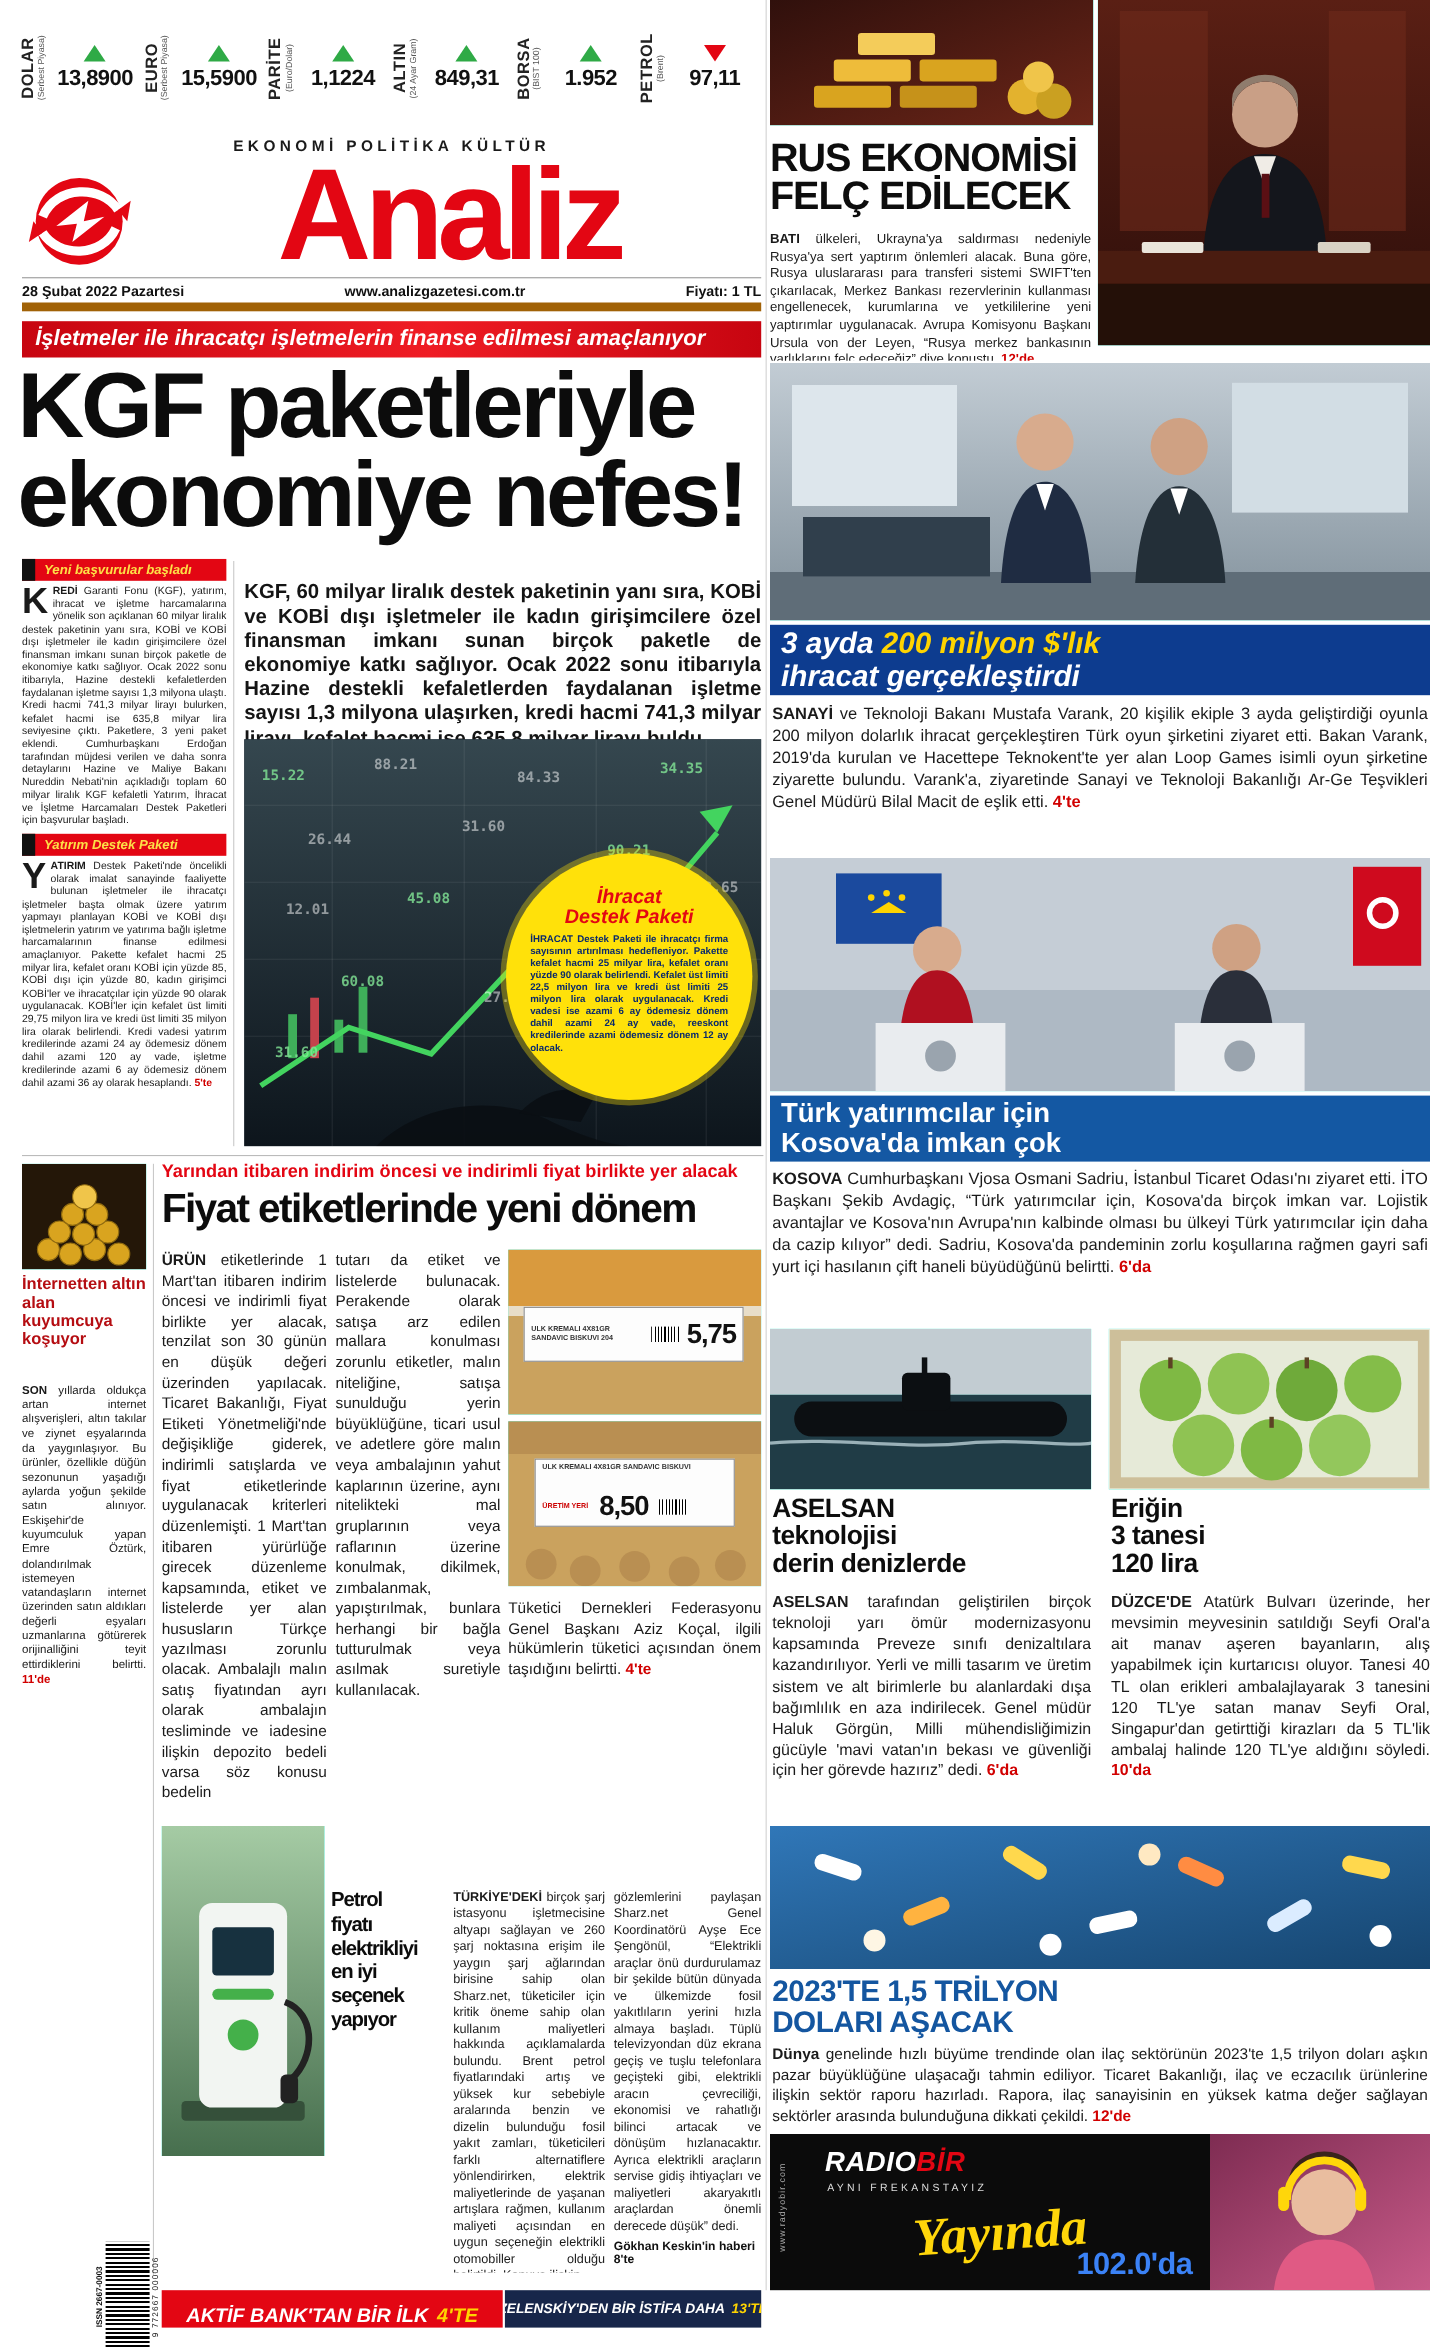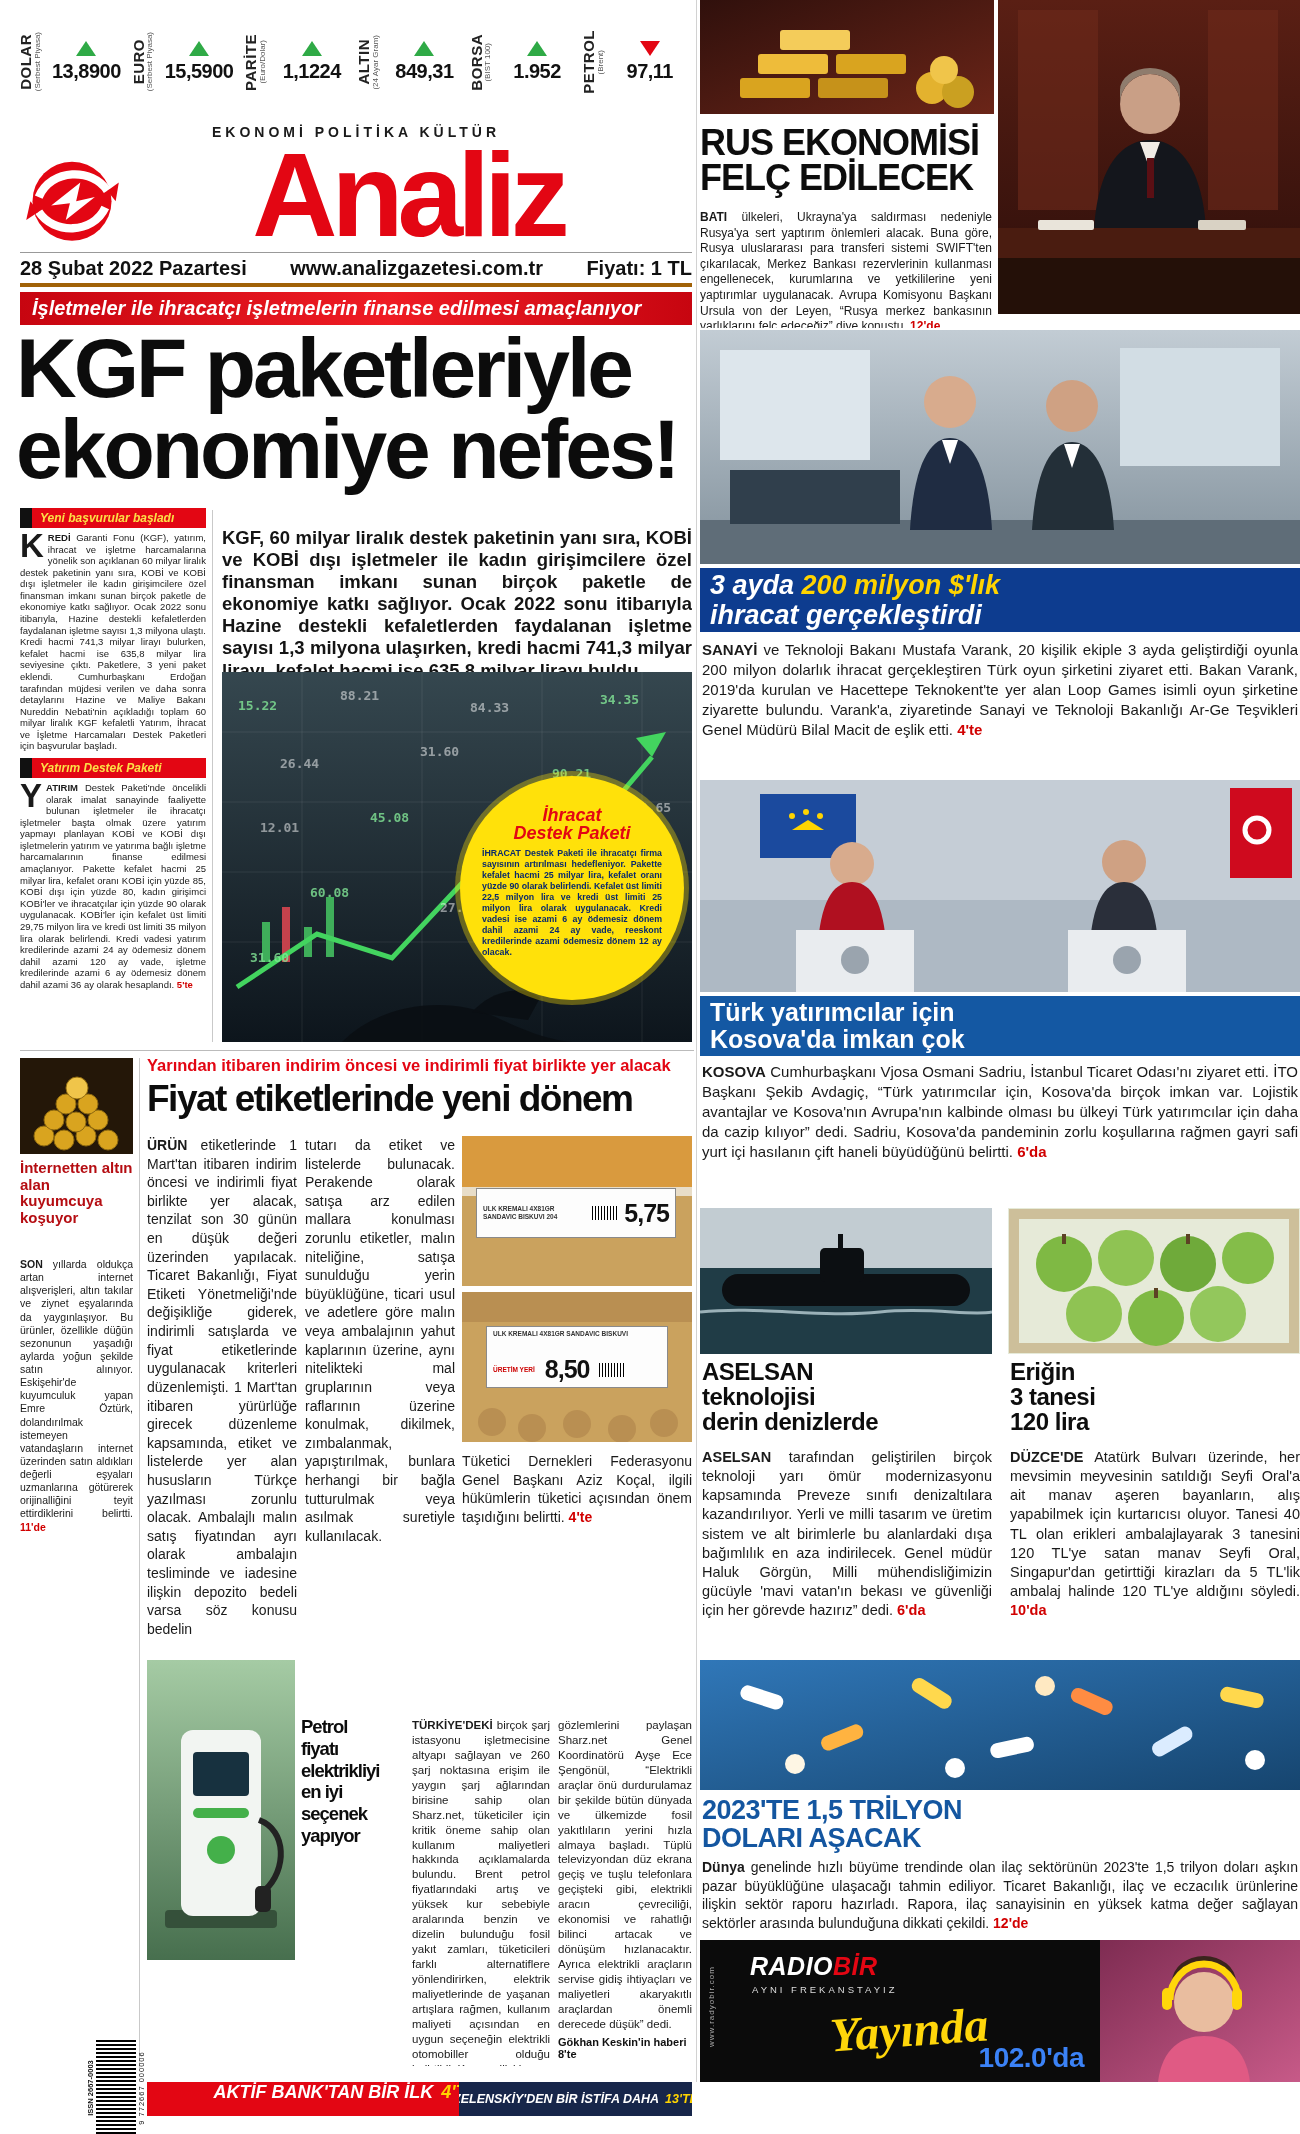--- a/index.html
+++ b/index.html
@@ -32,21 +32,21 @@
   .tri{width:0;height:0;border-left:10px solid transparent;border-right:10px solid transparent;}
   .tri.up{border-bottom:15px solid #2faa46;}
   .tri.down{border-top:15px solid #e30613;}
   .tnum{font-weight:bold;font-size:20px;letter-spacing:-.5px;color:#111;}
 
   
   #tagline{left:20px;top:124px;width:672px;text-align:center;font-weight:bold;font-size:14px;letter-spacing:4px;color:#1a1a1a;}
   #logo-row{left:20px;top:142px;width:672px;height:106px;display:flex;align-items:center;}
   #logo-icon{width:104px;height:104px;flex:0 0 104px;}
   #logo-text{flex:1;text-align:center;color:#e30613;font-weight:bold;font-size:118px;line-height:96px;letter-spacing:-6px;}
-  #info-row{left:20px;top:252px;width:672px;display:flex;justify-content:space-between;align-items:flex-end;font-weight:bold;font-size:20px;padding:4px 0 3px;border-top:1px solid #999;border-bottom:4px solid #a16207;box-sizing:border-box;}
+  #info-row{left:20px;top:252px;width:672px;display:flex;justify-content:space-between;align-items:flex-end;font-weight:bold;font-size:13px;padding:4px 0 3px;border-top:1px solid #999;border-bottom:8px solid #a16207;box-sizing:border-box;}
 
   
   #kicker{left:20px;top:292px;width:672px;height:33px;background:linear-gradient(90deg,#c70510,#ef1c24 55%,#c70510);color:#fff;font-weight:bold;font-style:italic;font-size:20px;display:flex;align-items:center;padding-left:12px;box-sizing:border-box;}
   #lead-headline{left:16px;top:328px;width:684px;font-weight:bold;font-size:84px;line-height:.97;letter-spacing:-3px;color:#0c0c0c;}
   #lead-col1{left:20px;top:508px;width:186px;height:538px;overflow:hidden;}
   .tag{background:#e30613;color:#fde047;font-weight:bold;font-style:italic;font-size:12px;padding:3px 6px 3px 8px;margin:0 0 4px;border-left:12px solid #111;}
   #lead-col1 p{margin:0 0 6px;}
   #vrule1{left:212px;top:510px;width:1px;height:532px;background:#c9c9c9;}
   #lead-intro{left:222px;top:508px;width:470px;height:160px;font-weight:bold;font-size:18.5px;line-height:1.2;text-align:justify;color:#141414;overflow:hidden;}
   #photo-stock{left:222px;top:672px;width:470px;height:370px;background:#1c2833;}
@@ -117,21 +117,21 @@
   #petrol-col1{left:412px;top:1718px;width:138px;height:348px;}
   #petrol-col2{left:558px;top:1718px;width:134px;height:348px;}
   .byline{font-weight:bold;color:#111;font-size:11px;margin-top:4px;}
 
   
   #barcode-wrap{left:94px;top:2030px;width:46px;height:104px;}
   #barcode-rot{position:absolute;left:-28px;top:28px;transform:rotate(-90deg);width:100px;text-align:center;}
   .issn{font-size:7.5px;font-weight:bold;color:#111;}
   .bc{width:100px;height:40px;background:repeating-linear-gradient(90deg,#000 0 2px,#fff 2px 4px);margin:1px 0;}
   .bcnum{font-size:7.5px;color:#111;letter-spacing:1px;}
-  #bar-red{left:147px;top:2082px;width:310px;height:34px;background:#e30613;color:#fff;display:flex;align-items:flex-start;justify-content:center;gap:8px;font-weight:bold;font-style:italic;font-size:18px;white-space:nowrap;overflow:hidden;padding-left:44px;}
+  #bar-red{left:147px;top:2082px;width:310px;height:34px;background:#e30613;color:#fff;display:flex;align-items:flex-end;justify-content:center;gap:8px;font-weight:bold;font-style:italic;font-size:18px;white-space:nowrap;overflow:hidden;}
   #bar-navy{left:459px;top:2082px;width:233px;height:34px;background:#17264a;color:#fff;display:flex;align-items:center;justify-content:center;gap:6px;font-weight:bold;font-style:italic;font-size:12.5px;white-space:nowrap;overflow:hidden;}
   .bar-ref{color:#ffd400;font-weight:bold;}
 </style>
 </head>
 <body>
 
 <div class="page">
 
   <div id="ticker" class="abs">
     <div class="titem">

